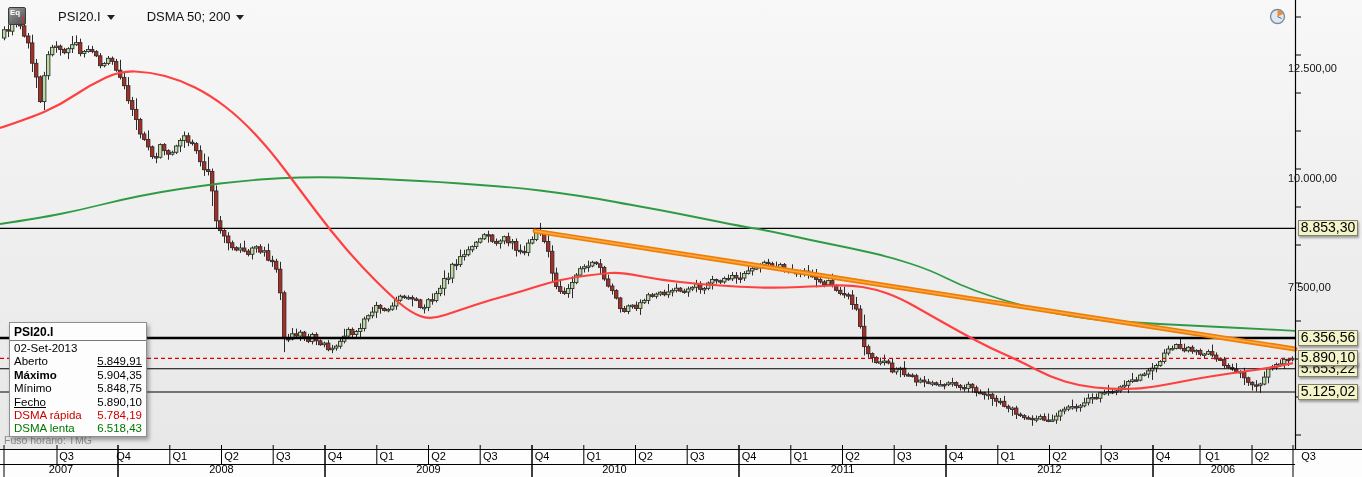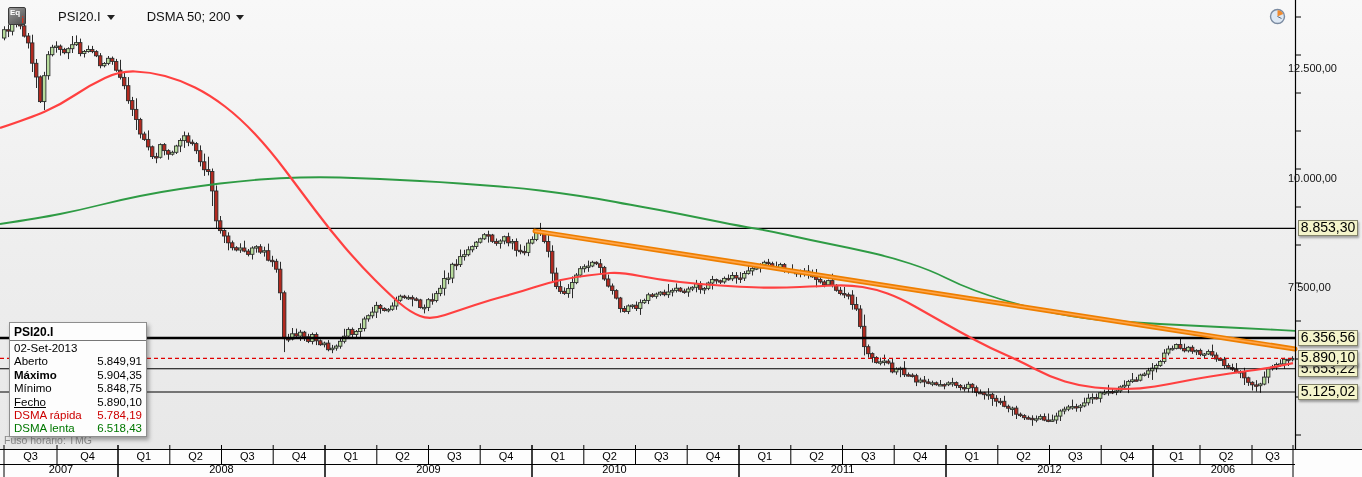--- a/index.html
+++ b/index.html
@@ -18,21 +18,21 @@
   #info-panel{position:absolute;left:9px;top:322px;width:136px;z-index:6;
               background:#fdfdfd;border:1px solid #8e8e8e;box-shadow:2px 3px 4px rgba(60,60,60,.45);
               font-size:11.5px;color:#000;}
   .ip-title{font-weight:bold;font-size:12px;padding:2px 4px 1px;border-bottom:1px solid #777;}
   .ip-date{padding:1px 4px 0;line-height:13.4px;}
   .ip-row{display:flex;justify-content:space-between;padding:0 4px;line-height:13.4px;}
   #tz{position:absolute;left:4px;top:434px;font-size:10.5px;color:#8b8b8b;z-index:4;}
   .ylab{position:absolute;left:1288px;font-size:11px;color:#111;white-space:nowrap;z-index:4;}
   .flag{position:absolute;left:1298px;width:58px;height:14px;background:#f4f4cb;border:1px solid #83836b;
         box-shadow:1px 2px 2px rgba(80,80,80,.5);font-size:14px;line-height:13px;text-align:center;z-index:4;}
-  .qlab{position:absolute;top:450px;font-size:11px;color:#000;text-align:center;z-index:4;}
+  .qlab{position:absolute;top:450px;font-size:11px;color:#000;text-align:center;z-index:4;padding-left:36px;}
   .yrlab{position:absolute;top:463px;font-size:11px;color:#000;text-align:center;z-index:4;}
 </style>
 </head>
 <body>
 
 <div id="app">
   <svg id="chart-svg" width="1362" height="477" xmlns="http://www.w3.org/2000/svg">
       <rect x="0" y="449" width="1362" height="28" fill="#fdfdfd"></rect>
       <g>
         <line x1="4.5" y1="26.3" x2="4.5" y2="40.3" stroke="#2b2b2b" stroke-width="1"></line>
@@ -799,21 +799,21 @@
     <path d="M8.5,8.5 L8.5,2.2 A6.3,6.3 0 0 1 14.2,6.1 Z" fill="#ef8a2e"></path>
     <path d="M8.5,8.5 L12.5,10.5" stroke="#5a6a80" stroke-width="1"></path>
   </svg>
 
   <div id="info-panel">
     <div class="ip-title">PSI20.I</div>
     <div class="ip-date">02-Set-2013</div>
     <div id="ip-rows">
         <div class="ip-row">
           <span style="color: rgb(0, 0, 0);">Aberto</span>
-          <span style="color: rgb(0, 0, 0);">5.849,91</span>
+          <span style="color: rgb(0, 0, 0); text-decoration: underline;">5.849,91</span>
         </div>
         <div class="ip-row">
           <span style="color: rgb(0, 0, 0); font-weight: bold;">Máximo</span>
           <span style="color: rgb(0, 0, 0);">5.904,35</span>
         </div>
         <div class="ip-row">
           <span style="color: rgb(0, 0, 0);">Mínimo</span>
           <span style="color: rgb(0, 0, 0);">5.848,75</span>
         </div>
         <div class="ip-row">

